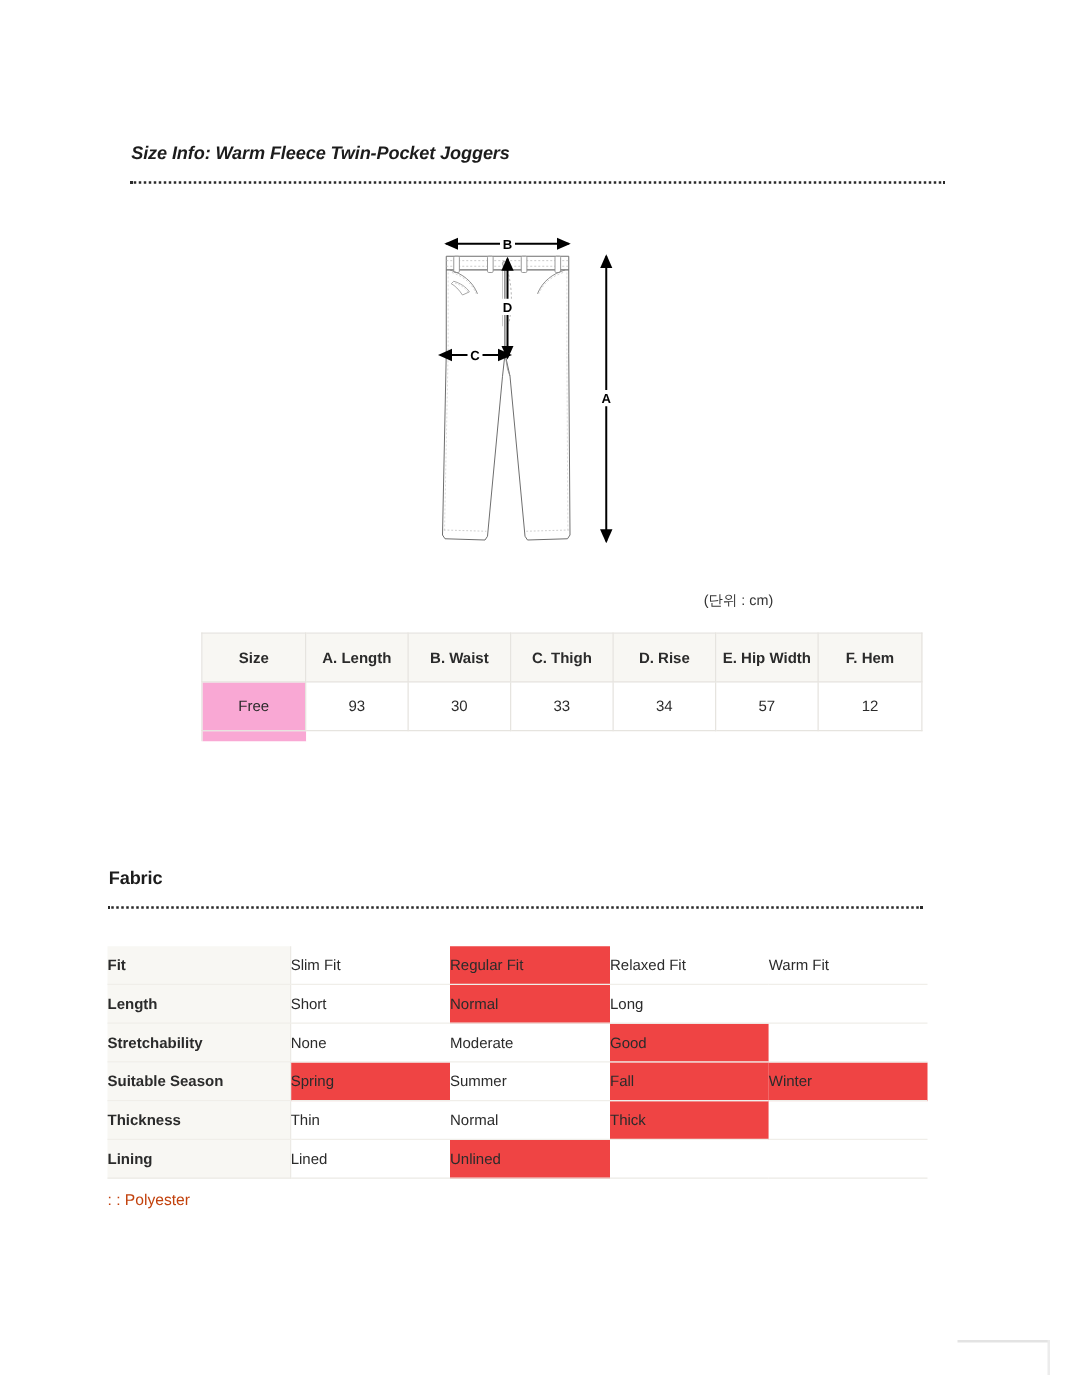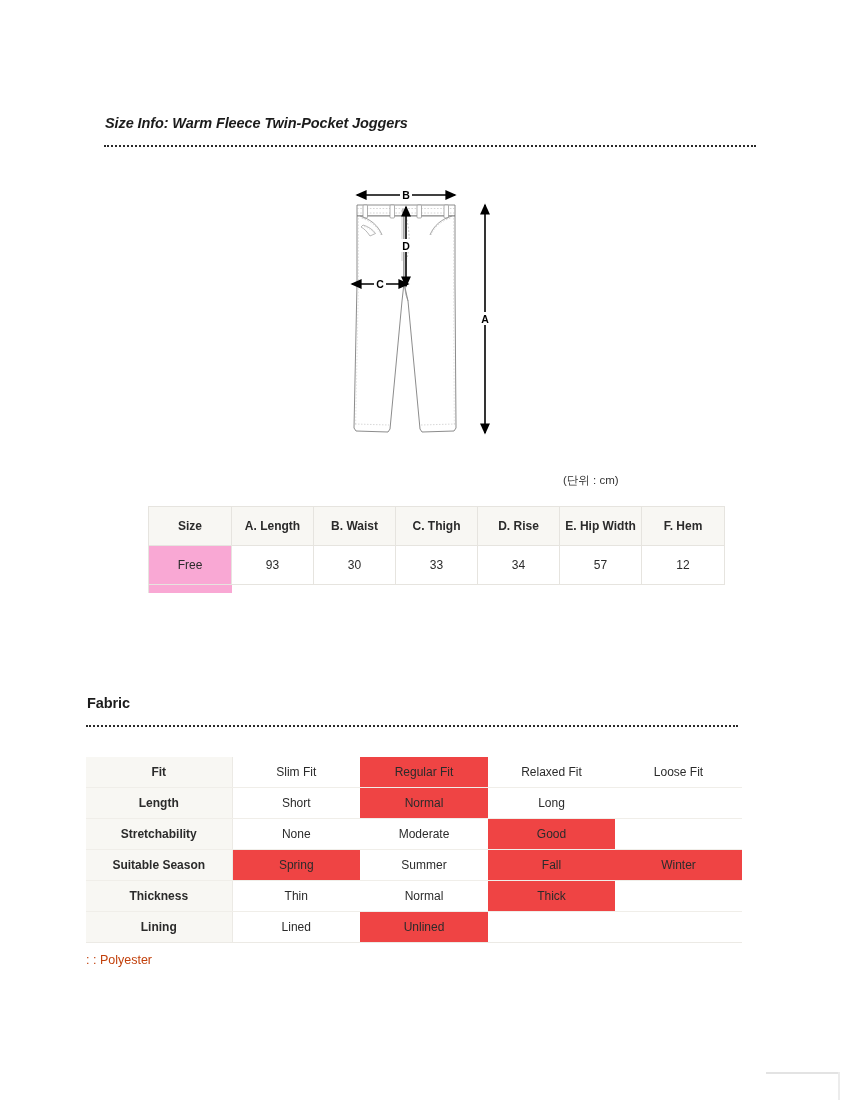--- a/index.html
+++ b/index.html
@@ -53,21 +53,21 @@
     position: absolute;
     left: 563px;
     top: 473px;
     font-size: 11.5px;
     color: #333333;
   }
 
   
   .size-table {
     position: absolute;
-    left: 148px;
+    left: 161px;
     top: 506px;
     width: 576px;
     border-collapse: collapse;
     table-layout: fixed;
     padding-left: 41px;
   }
   .size-table td, .size-table th {
     border: 1px solid #e6e4df;
     height: 38px;
     text-align: center;
@@ -112,21 +112,20 @@
   .fabric-table {
     position: absolute;
     left: 86px;
     top: 757px;
     width: 656px;
     border-collapse: collapse;
     table-layout: fixed;
   }
   .fabric-table td {
     height: 30px;
-    text-align: center;
     vertical-align: middle;
     font-size: 12px;
     color: #2b2b2b;
     background: #ffffff;
     border-bottom: 1px solid #f0eee9;
     padding: 0;
   }
   .fabric-table td.label {
     background: #f8f7f3;
     font-weight: bold;
@@ -299,21 +298,21 @@
       <col style="width:128px">
     <col style="width:127px">
       <col style="width:127px">
   </colgroup>
   <tbody id="fabric-body">
       <tr>
         <td class="label">Fit</td>
         <td>Slim Fit</td>
         <td class="on">Regular Fit</td>
         <td>Relaxed Fit</td>
-        <td>Loose Fit</td>
+        <td>Warm Fit</td>
       </tr>
       <tr>
         <td class="label">Length</td>
         <td>Short</td>
         <td class="on">Normal</td>
         <td>Long</td>
         <td></td>
       </tr>
       <tr>
         <td class="label">Stretchability</td>

